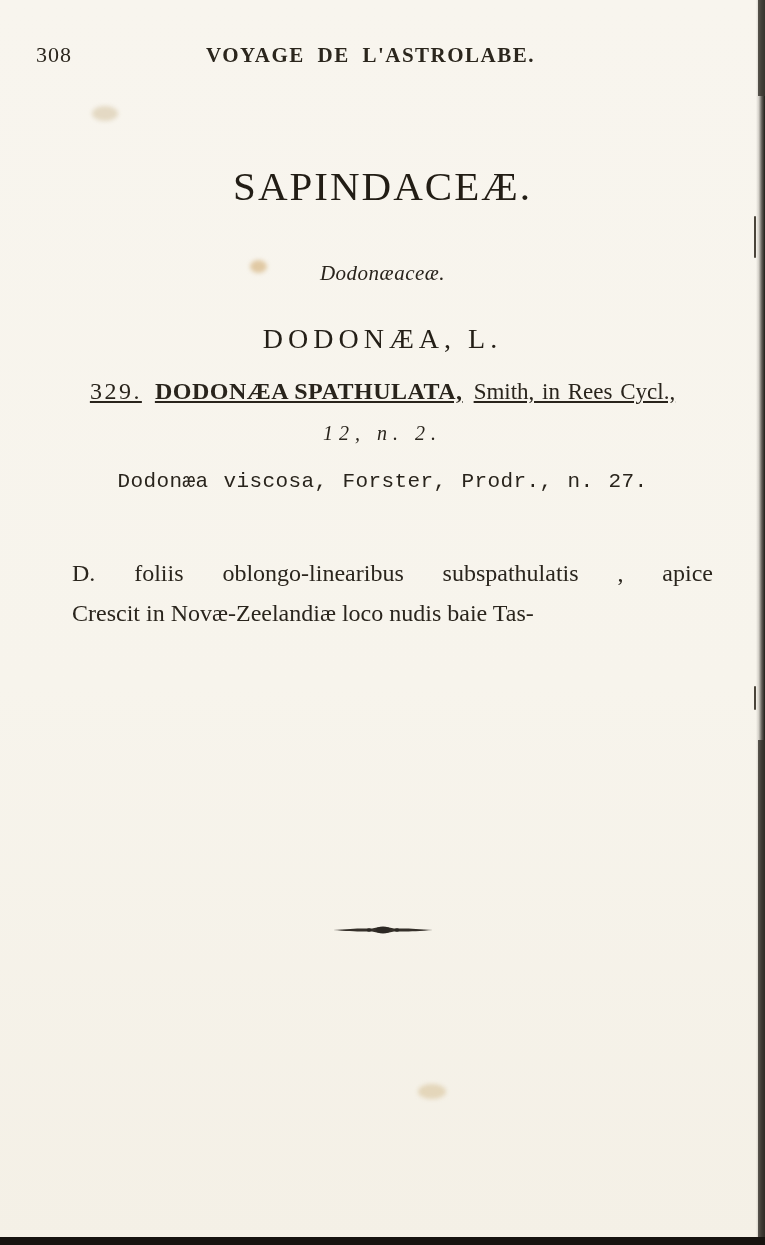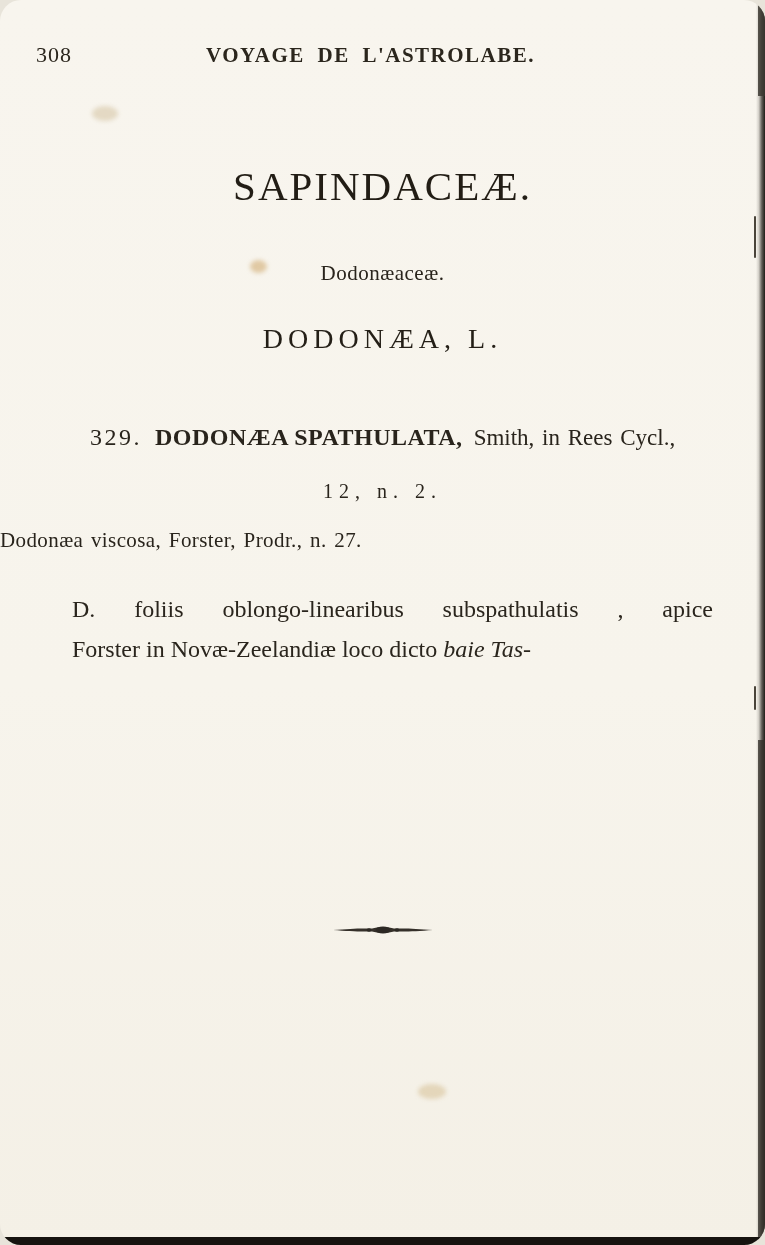--- a/index.html
+++ b/index.html
@@ -7,63 +7,62 @@
   body {
     font-family: "Liberation Serif", "DejaVu Serif", serif;
     background:#e8e4da;
   }
   .page {
     position:relative;
     width:765px; height:1245px;
     background: linear-gradient(180deg, #f8f5ee 0%, #f7f4ec 55%, #f4f0e6 100%);
     color:#29241c;
     overflow:hidden;
-    border-radius:21px;
   }
 
   
   .running-head { position:relative; padding-top:42px; height:68px; }
   .pagenum {
     position:absolute; left:36px; top:42px;
     font-size:22px; line-height:26px; letter-spacing:1px; color:#2b261d;
   }
   .running-title {
     display:block; text-align:center; position:relative; left:-12px;
     font-size:21px; line-height:26px; font-weight:700;
     letter-spacing:1.5px; word-spacing:6px; color:#2b261d;
   }
 
   
   .family-heading {
     margin-top:94px; text-align:center; font-weight:400;
     font-size:41px; line-height:48px; letter-spacing:2px; color:#221d15;
   }
   .subfamily-heading {
-    margin-top:50px; text-align:center; 
+    margin-top:50px; text-align:center; font-style:italic;
     font-size:21px; line-height:26px; letter-spacing:0.5px;
   }
   .genus-heading {
     margin-top:36px; text-align:center; font-weight:400;
     font-size:28px; line-height:34px; letter-spacing:5px; color:#241f17;
   }
 
   
-  .entry-line1 { margin-top:66px; text-align:center; font-size:24px; line-height:30px; white-space:nowrap; }
+  .entry-line1 { margin-top:20px; text-align:center; font-size:24px; line-height:30px; white-space:nowrap;text-decoration:underline; }
   .species-number { letter-spacing:2.5px; margin-right:13px; }
   .species-name { font-weight:700; letter-spacing:0.5px; margin-right:11px; }
   .species-authority { font-size:23px; word-spacing:2px; }
-  .entry-line2 { margin-top:26px; text-align:center; font-size:20px; line-height:24px; letter-spacing:6px; }
-  .synonym-line { margin-top:24px; font-size:21px; line-height:26px; letter-spacing:0.4px; word-spacing:2px; }
+  .entry-line2 { margin-top:14px; text-align:center; font-size:20px; line-height:24px; letter-spacing:6px;font-style:italic; }
+  .synonym-line { margin-top:24px; text-align:center; font-size:21px; line-height:26px; letter-spacing:0.4px; word-spacing:2px;font-family:Liberation Mono, monospace; }
 
   
-  .body-text { margin-top:38px; padding:0 52px 0 37px; font-size:24px; line-height:36px; color:#2a251d; }
+  .body-text { margin-top:60px; padding:0 52px 0 37px; font-size:24px; line-height:36px; color:#2a251d; }
   .para2 { margin-top:4px; }
   .line-justify { text-align:justify; text-align-last:justify; }
   .indent { text-indent:35px; }
-  .it { font-style:italic; }
+  .it { }
 
   
   .ornament-wrap { position:absolute; top:922px; left:50%; transform:translateX(-50%); }
 
   
   .scan-edge-right {
     position:absolute; top:0; right:0; width:9px; height:100%;
     background: linear-gradient(to right, rgba(45,40,33,0) 0%, rgba(45,40,33,0.18) 30%, rgba(38,34,28,0.72) 65%, #201d18 100%);
   }
   .edge-dark-top { position:absolute; top:0; right:0; width:7px; height:96px; background:#3c3831; opacity:.85; }
@@ -99,21 +98,21 @@
 
   <div class="entry-line2">12, n. 2.</div>
 
   <div class="synonym-line">Dodonæa viscosa, Forster, Prodr., n. 27.</div>
 
   <div class="body-text">
     <div class="line-justify indent">D. foliis oblongo-linearibus subspathulatis , apice</div>
   </div>
 
   <div class="body-text para2">
-    <div class="indent"><span>Forster in Novæ-Zeelandiæ loco dicto </span><span class="it">baie Tas-</span></div>
+    <div class="indent"><span>Crescit in Novæ-Zeelandiæ loco nudis </span><span class="it">baie Tas-</span></div>
   </div>
 
   <div class="ornament-wrap">
     <svg width="102" height="12" viewBox="0 0 102 12" aria-hidden="true">
       <path d="M1 6 C 18 4.6, 30 4.1, 40 4.6 L46 3.2 L56 3.2 L62 4.6 C 72 4.1, 84 4.6, 101 6 C 84 7.4, 72 7.9, 62 7.4 L56 8.8 L46 8.8 L40 7.4 C 30 7.9, 18 7.4, 1 6 Z" fill="#35302a"></path>
       <ellipse cx="51" cy="6" rx="7.5" ry="3.4" fill="#2c2823"></ellipse>
       <ellipse cx="37" cy="6" rx="2.4" ry="1.7" fill="#2c2823"></ellipse>
       <ellipse cx="65" cy="6" rx="2.4" ry="1.7" fill="#2c2823"></ellipse>
     </svg>
   </div>

